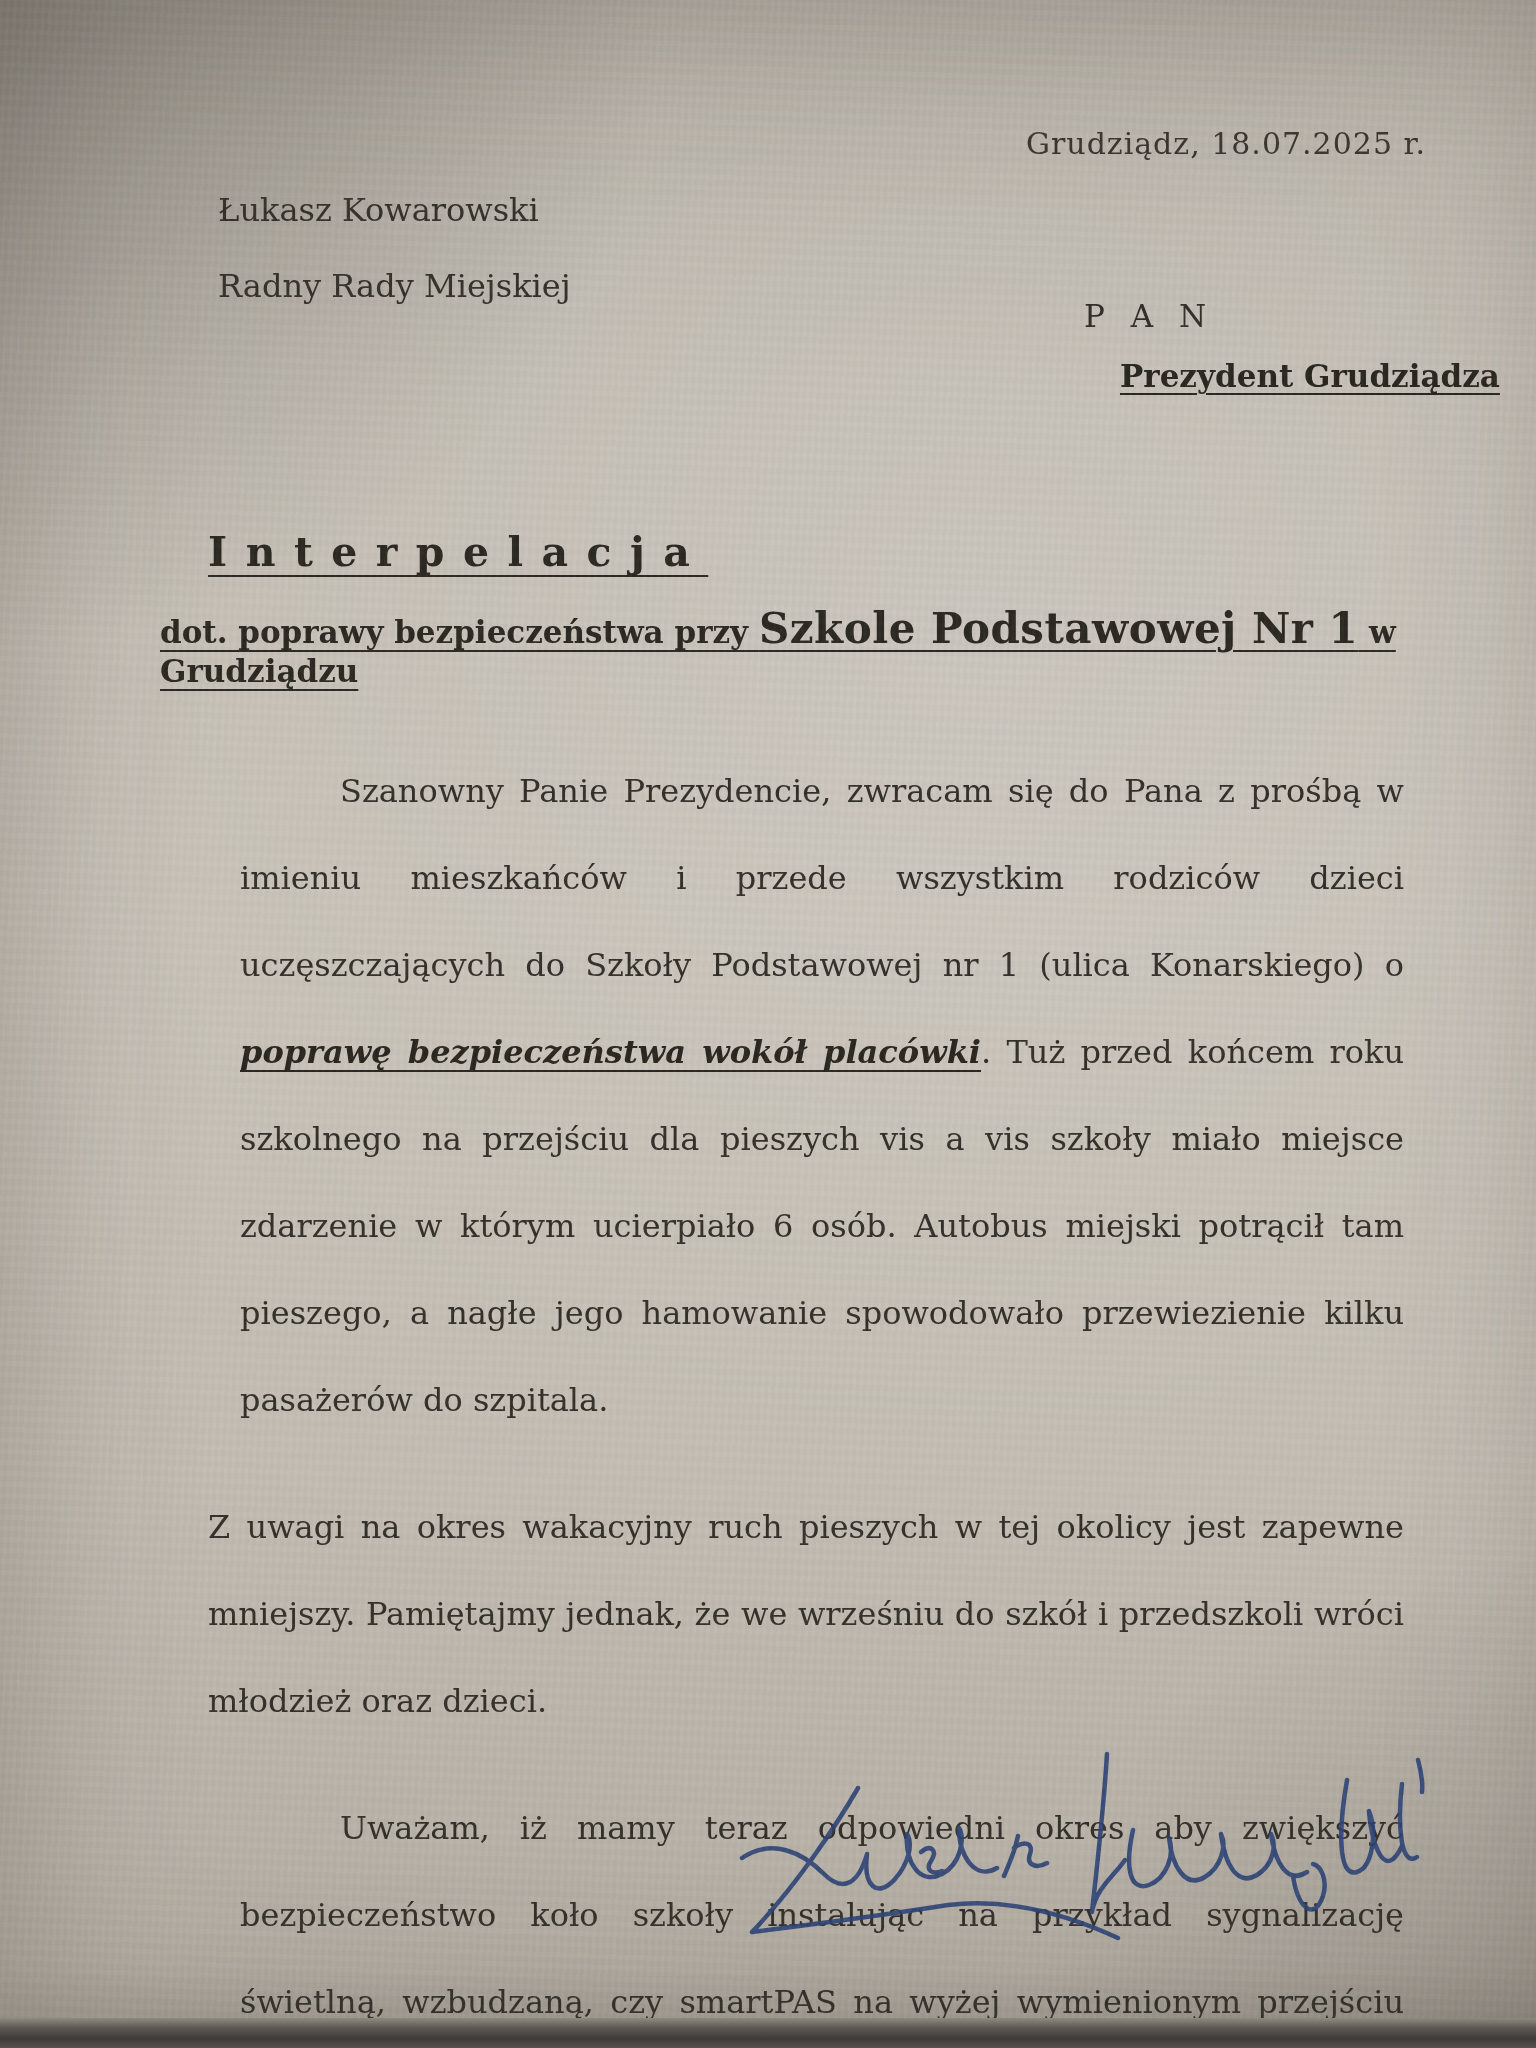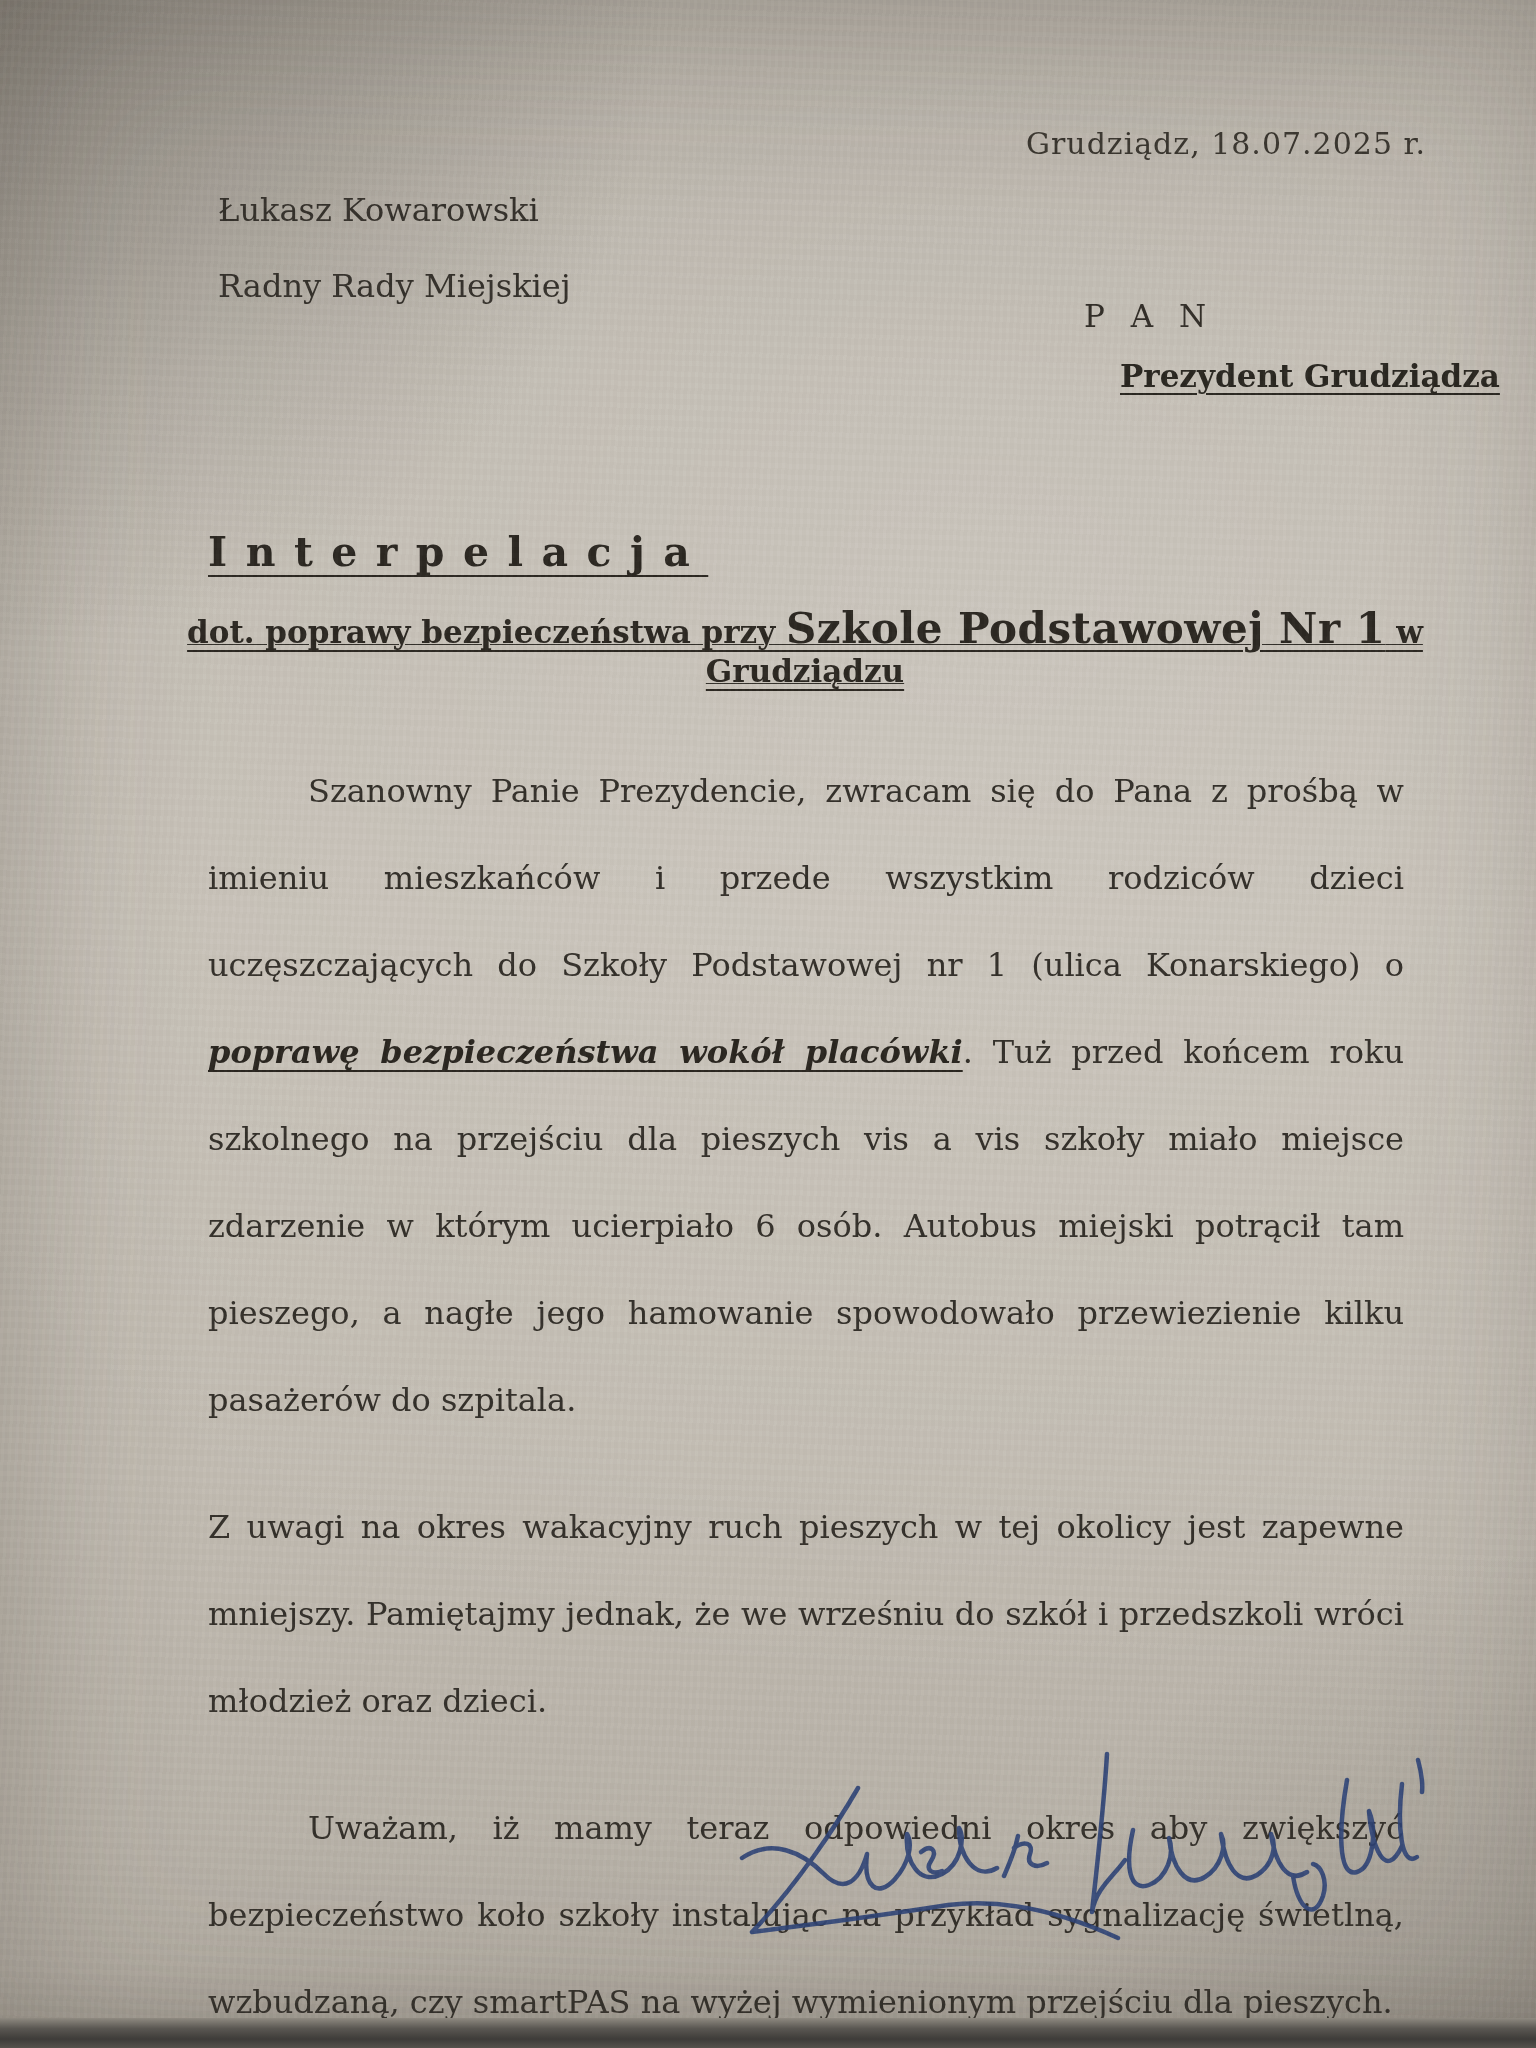--- a/index.html
+++ b/index.html
@@ -41,33 +41,33 @@
     color:#2a2721;
     margin-left:36px;
   }
   .titleblock{left:208px;top:528px;width:1192px;text-align:left;}
   .doc-title{
     display:inline-block;
     font-size:41px;font-weight:bold;color:#2c2822;
     letter-spacing:.45em;
     text-decoration:underline;text-decoration-thickness:2px;text-underline-offset:9px;
   }
-  .subjectblock{left:160px;top:604px;width:1290px;text-align:center;text-decoration:underline;}
+  .subjectblock{left:160px;top:604px;width:1290px;}
   .subject{
     font-weight:bold;color:#2c2822;font-size:31px;
     text-decoration:underline;text-decoration-thickness:2px;text-underline-offset:7px;
   }
   .subject .big{font-size:42px;letter-spacing:.5px;}
   .body{
     left:208px;top:748px;width:1196px;
     font-size:32px;line-height:87px;
     text-align:justify;color:#34302a;
   }
   .body p{margin:0 0 40px 0;}
-  .body p.indent{text-indent:100px;}
+  .body p.indent{text-indent:100px;margin-left:32px;}
   .body .emph{
     font-weight:bold;font-style:italic;
     text-decoration:underline;text-decoration-thickness:2px;text-underline-offset:7px;
     color:#2a2620;
   }
   .sig{left:716px;top:1726px;width:744px;height:304px;}
   .sig svg{width:100%;height:100%;}
 </style>
 </head>
 <body>

